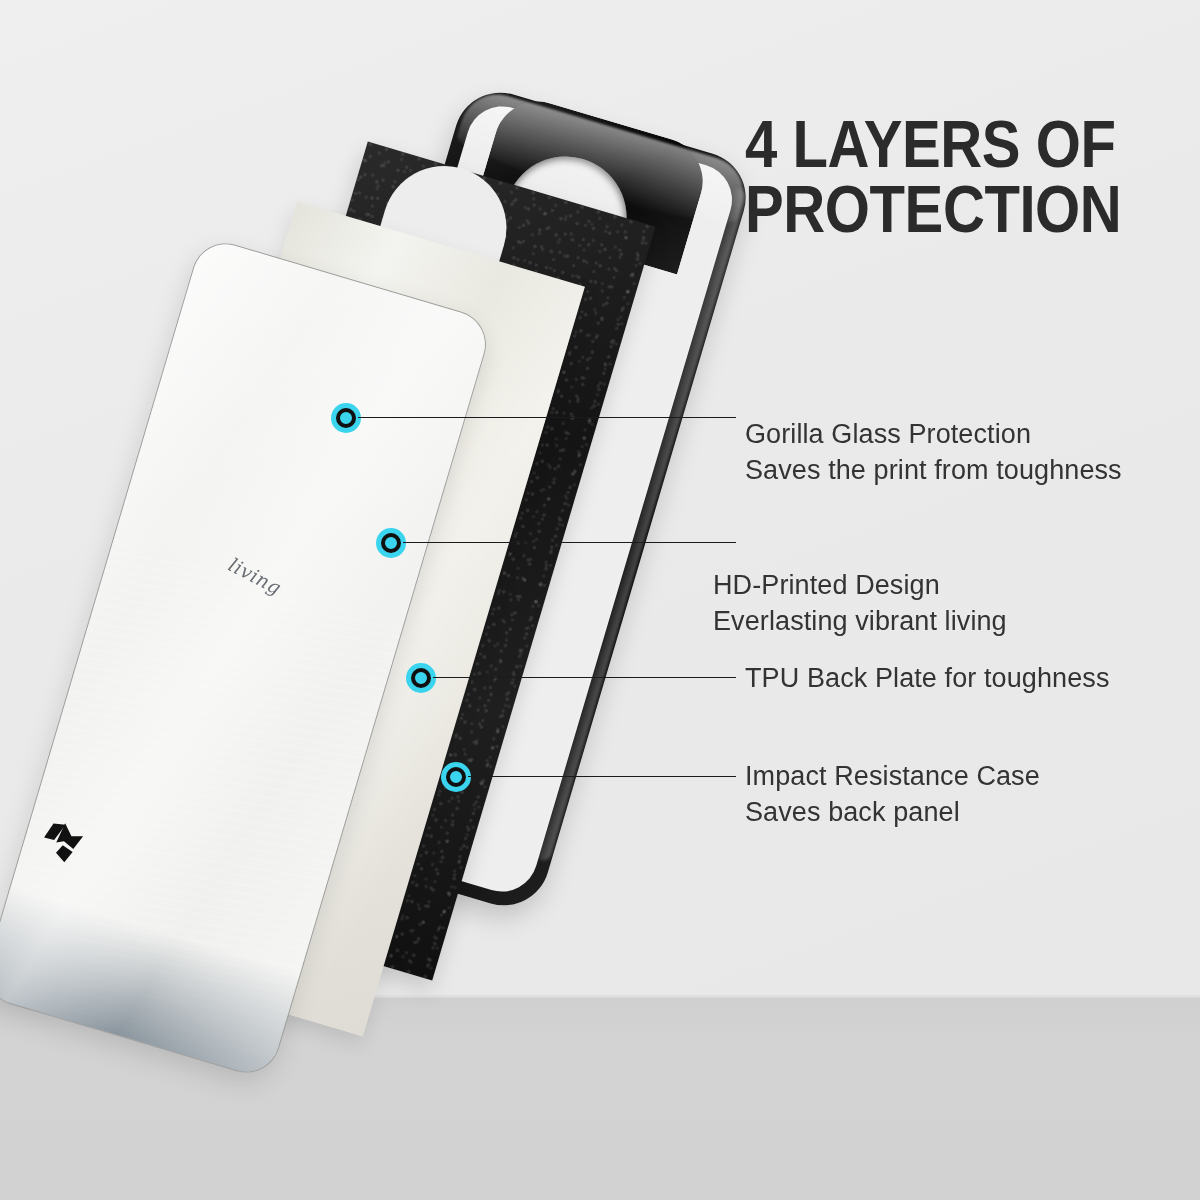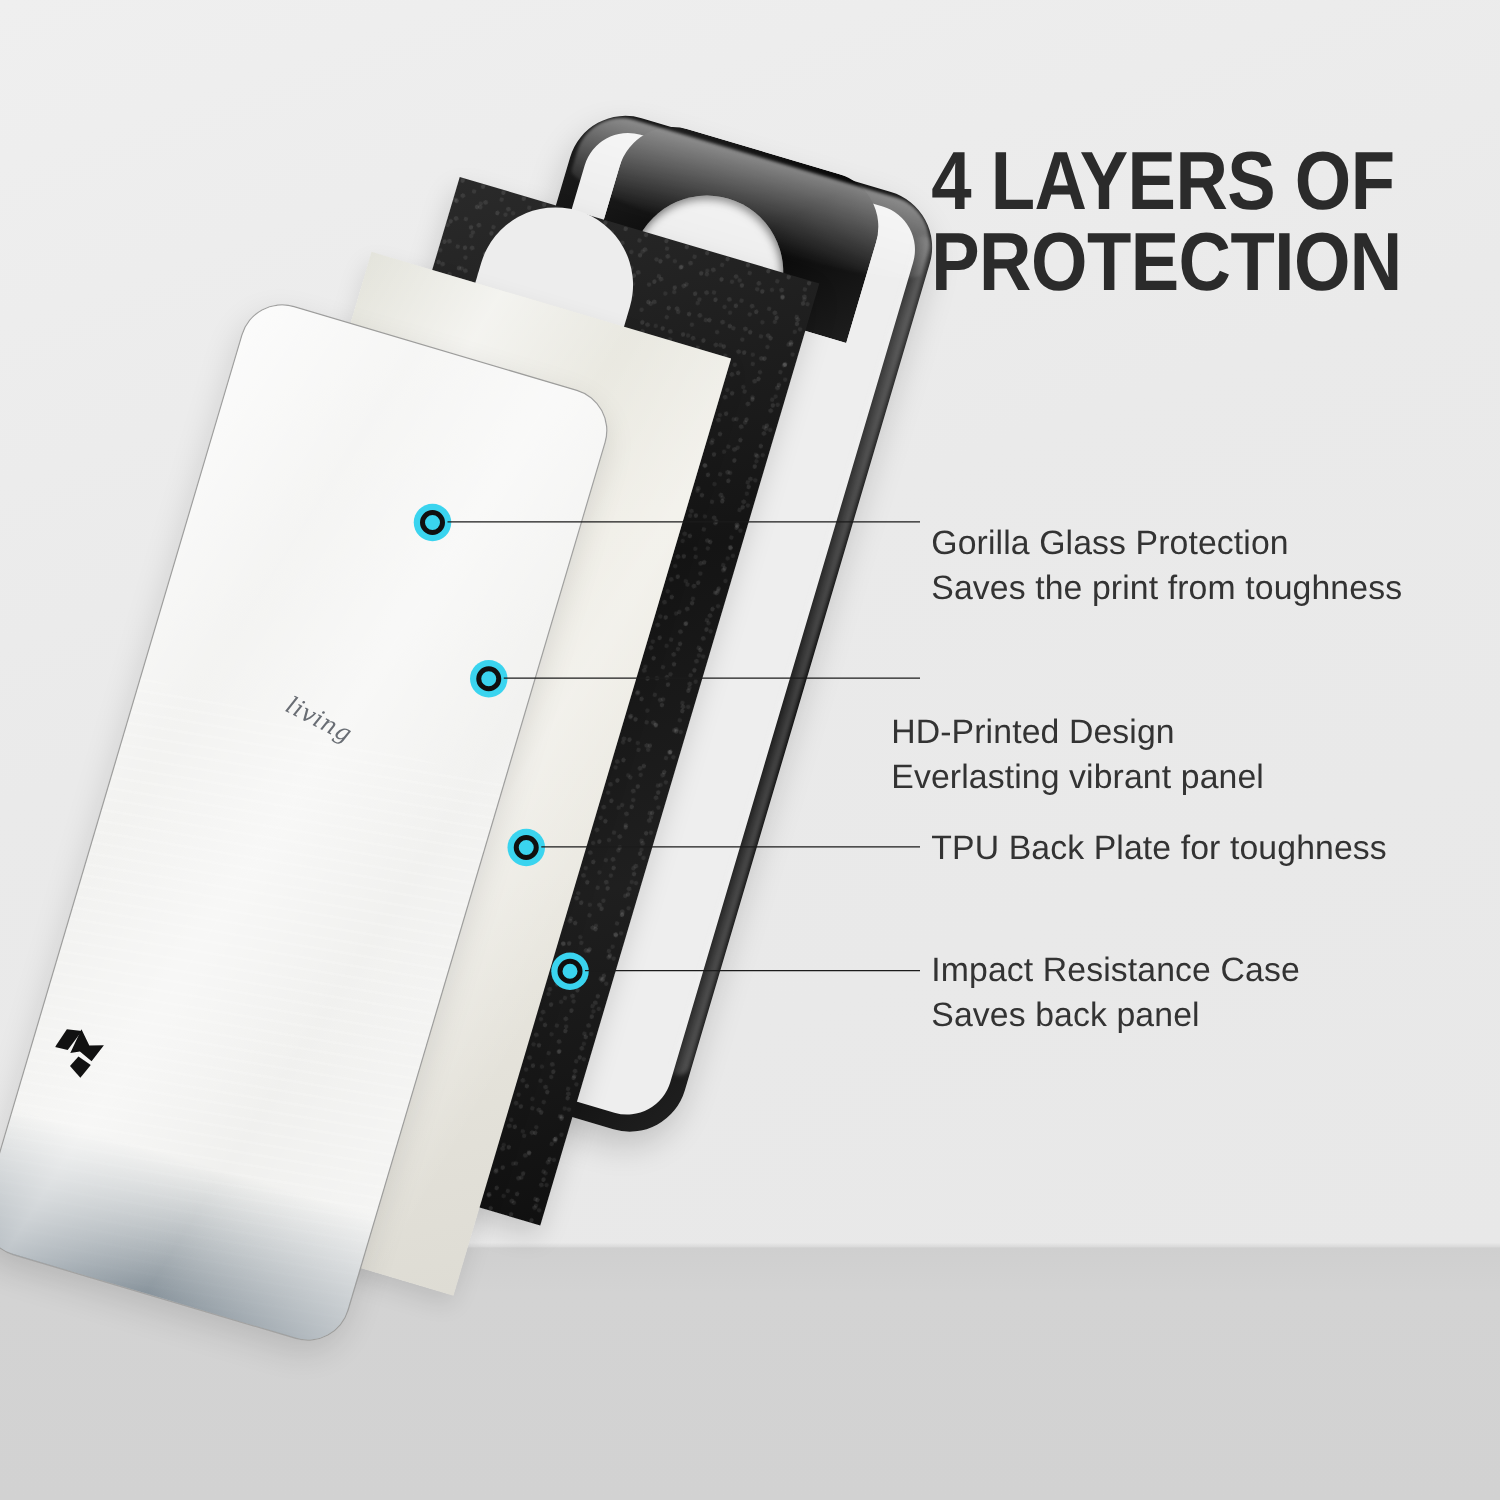--- a/index.html
+++ b/index.html
@@ -221,21 +221,21 @@
     </div>
   </div>
 
   <div class="callout">
     <div class="dot" style="left:376px;top:528px;">
         <i></i>
       </div>
     <div class="leader" style="left:403px;top:542px;width:333px;"></div>
     <div class="ctext" style="left:713px;top:524px;margin-top:44px;">
       <span>HD-Printed Design</span>
-      <span>Everlasting vibrant panel</span>
+      <span>Everlasting vibrant living</span>
     </div>
   </div>
 
   <div class="callout">
     <div class="dot" style="left:406px;top:663px;">
         <i></i>
       </div>
     <div class="leader" style="left:433px;top:677px;width:303px;"></div>
     <div class="ctext" style="left:745px;top:661px;text-align:center;">
       <span>TPU Back Plate for toughness</span>

